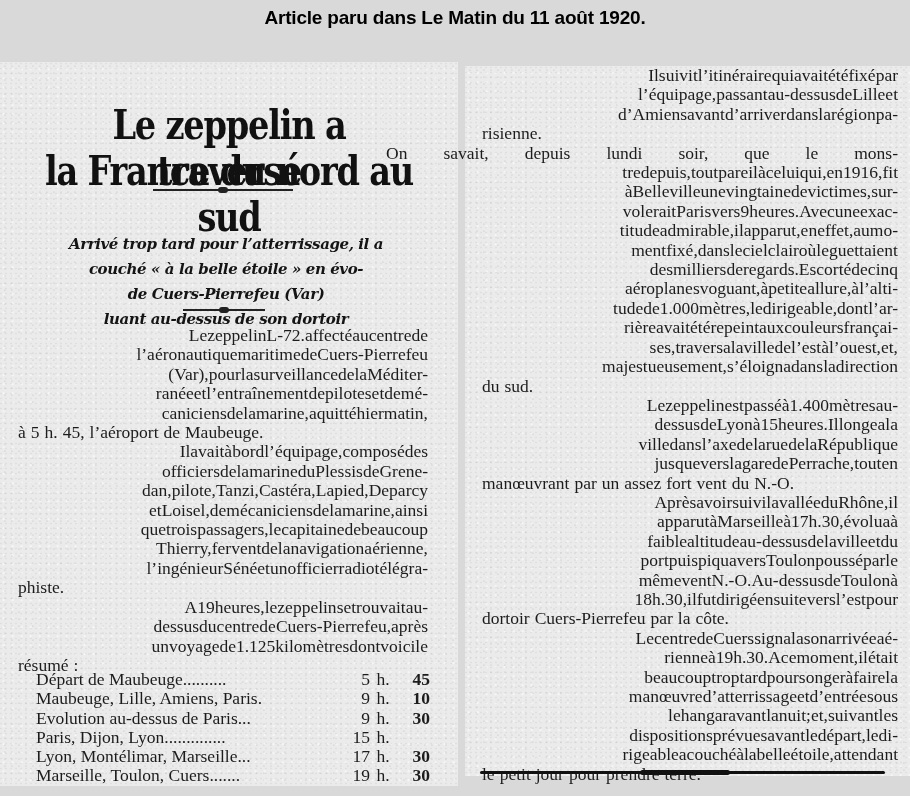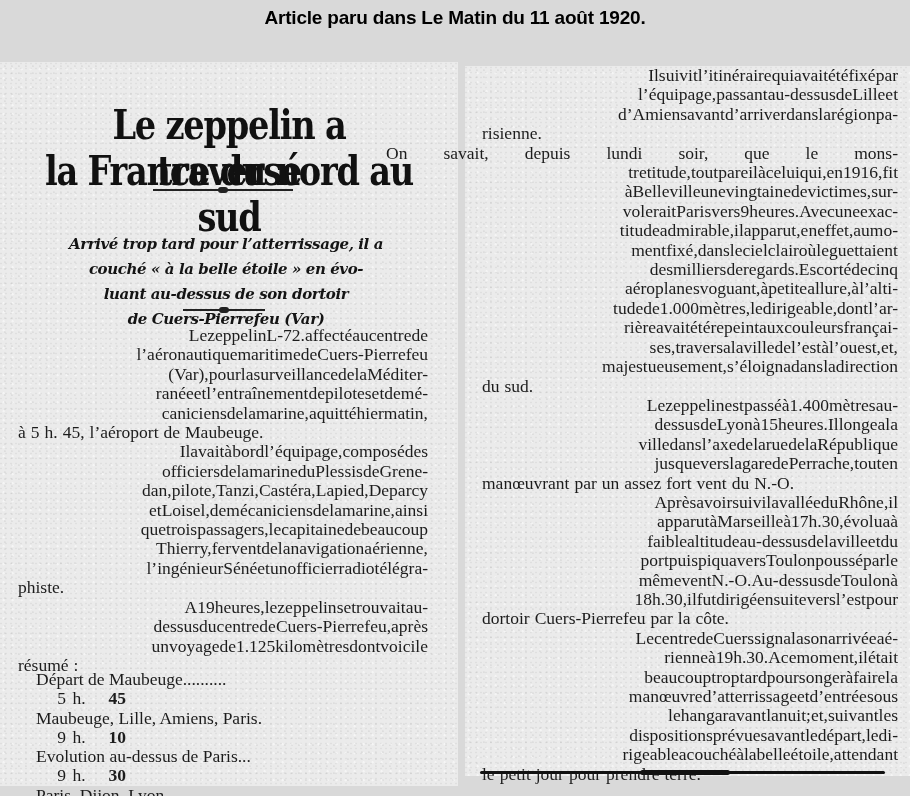--- a/index.html
+++ b/index.html
@@ -69,21 +69,21 @@
   .body-text .line.last { justify-content:flex-start; }
   .body-text .line span { display:inline-block; }
   .left-body { left:18px; top:326px; width:410px; }
   .right-body { left:482px; top:66px; width:416px; }
 
   .itinerary {
     position:absolute; left:36px; top:670px; width:394px;
     font-family:"Liberation Serif", serif; font-size:17.5px; line-height:19.3px;
     color:#1c1c1c;
   }
-  .itin-row { display:flex; justify-content:space-between; white-space:nowrap;flex-direction:column; }
+  .itin-row { display:flex; justify-content:space-between; white-space:nowrap; }
   .itin-time { width:90px; display:flex; }
   .itin-time .hr { width:30px; text-align:right; }
   .itin-time .hh { width:26px; text-align:center; }
   .itin-time .mm { width:34px; text-align:right; font-weight:bold; }
 
   .end-rule {
     position:absolute; left:480px; top:771px; width:405px; height:3px; background:#111;
     border-radius:2px;
   }
   .end-rule::after {
@@ -101,22 +101,22 @@
 <div class="paper left-clip"></div>
 <div class="paper right-clip"></div>
 
 <div class="headline hl1">Le zeppelin a traversé</div>
 <div class="headline hl2">la France du nord au sud</div>
 <div class="ornament orn1"></div>
 
 <div class="subhead">
   <div>Arrivé trop tard pour l’atterrissage, il a</div>
   <div>couché « à la belle étoile » en évo-</div>
+  <div>de Cuers-Pierrefeu (Var)</div>
   <div>luant au-dessus de son dortoir</div>
-  <div>de Cuers-Pierrefeu (Var)</div>
 </div>
 <div class="ornament orn2"></div>
 
 <div class="body-text left-body" id="left-body">
     <div class="line" style="padding-left: 18px;">
       <span>Le</span>
       <span>zeppelin</span>
       <span>L-72.</span>
       <span>affecté</span>
       <span>au</span>
@@ -353,21 +353,21 @@
       <span>savait,</span>
       <span>depuis</span>
       <span>lundi</span>
       <span>soir,</span>
       <span>que</span>
       <span>le</span>
       <span>mons-</span>
     </div>
     <div class="line">
       <span>tre</span>
-      <span>titude,</span>
+      <span>depuis,</span>
       <span>tout</span>
       <span>pareil</span>
       <span>à</span>
       <span>celui</span>
       <span>qui,</span>
       <span>en</span>
       <span>1916,</span>
       <span>fit</span>
     </div>
     <div class="line">

